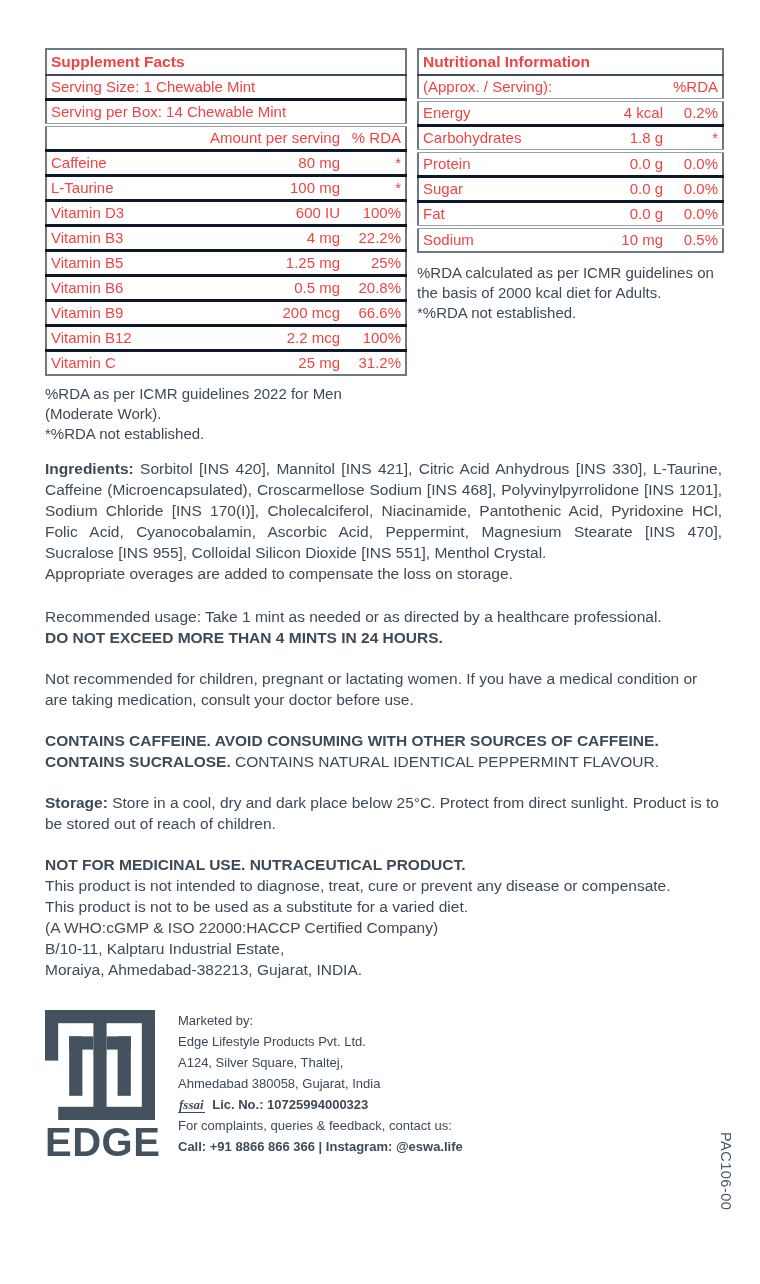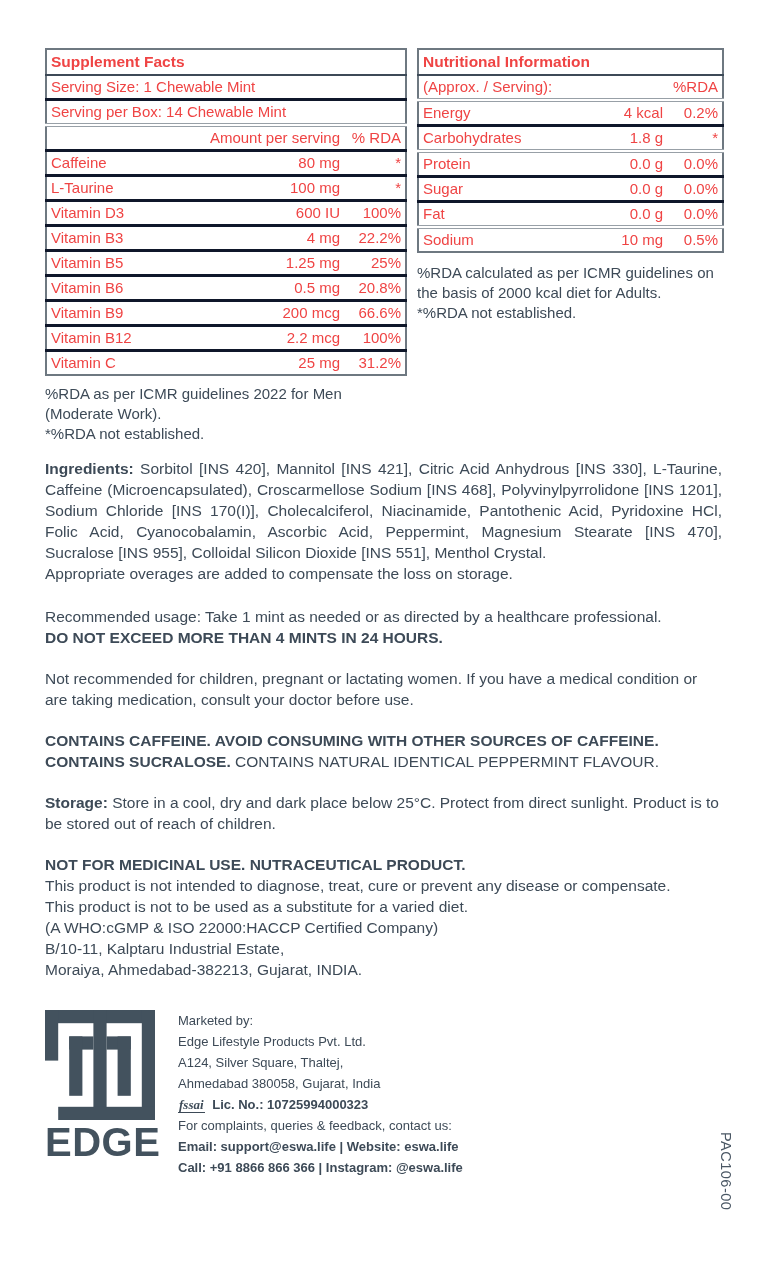--- a/index.html
+++ b/index.html
@@ -262,20 +262,19 @@
     <div class="footer-text">
       <div>Marketed by:</div>
       <div>Edge Lifestyle Products Pvt. Ltd.</div>
       <div>A124, Silver Square, Thaltej,</div>
       <div>Ahmedabad 380058, Gujarat, India</div>
       <div>
         <span class="fssai">fssai</span>
         <b>Lic. No.: 10725994000323</b>
       </div>
       <div>For complaints, queries &amp; feedback, contact us:</div>
-      <b style="display:block">Email: support@eswa.life | Website: eswa.life</b>
       <b style="display:block">Call: +91 8866 866 366 | Instagram: @eswa.life</b>
     </div>
   </div>
 
 </div>
 
 <div class="side-code">PAC106-00</div>
 
 </body></html>

